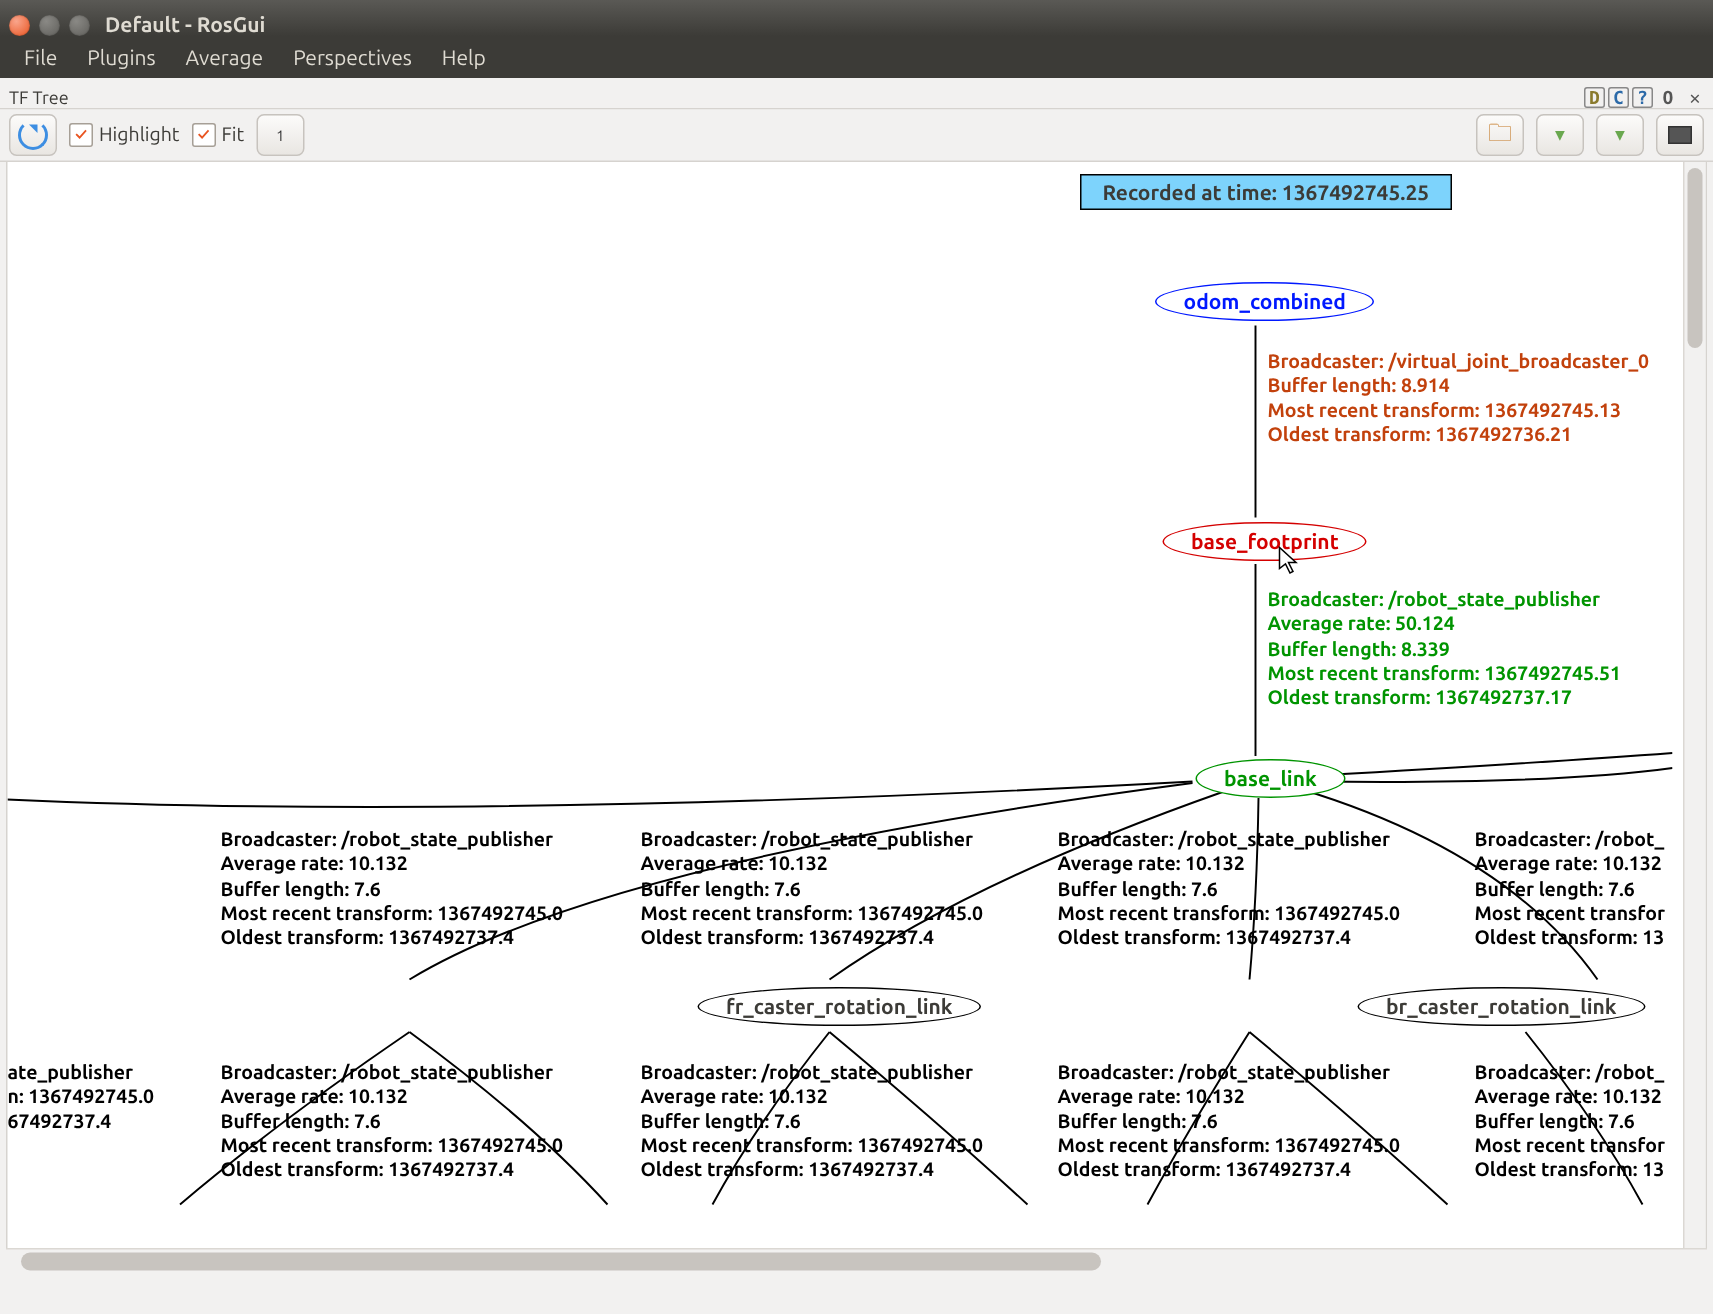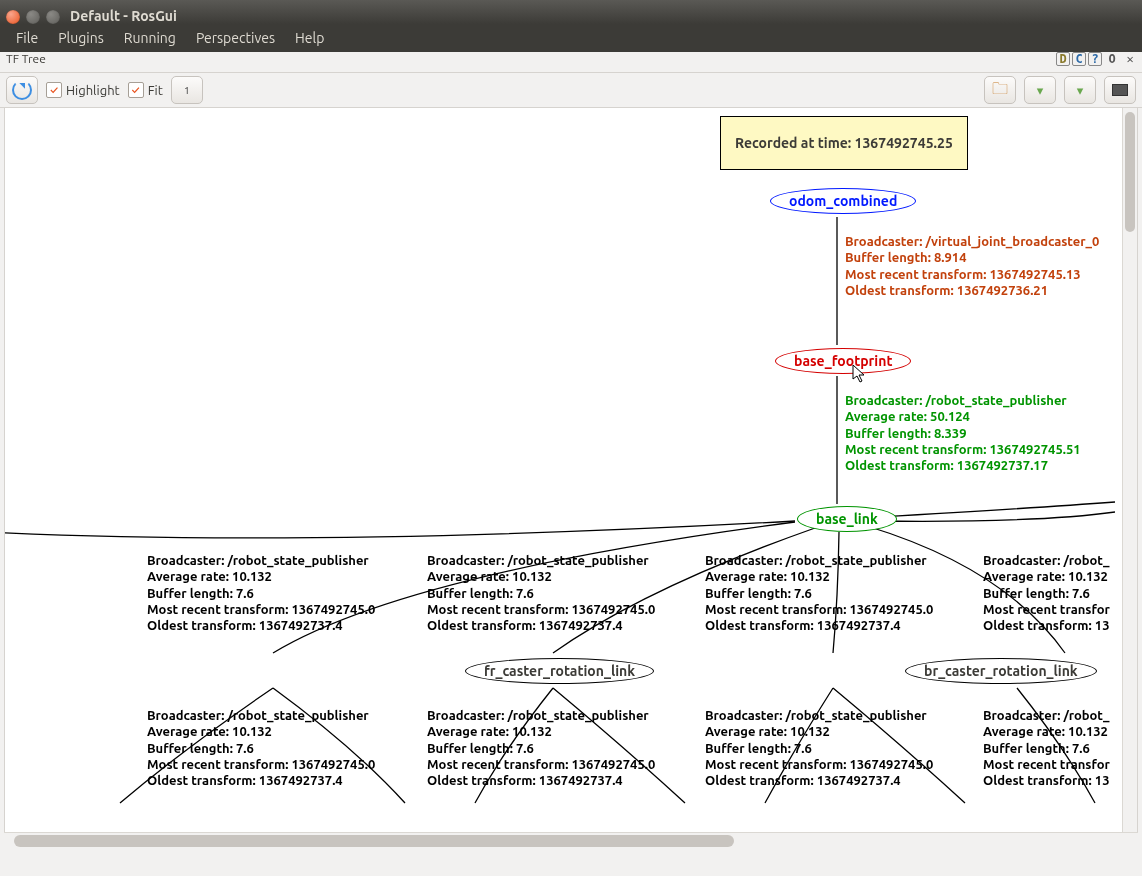--- a/index.html
+++ b/index.html
@@ -54,21 +54,21 @@
   .menubar span {
     padding: 0 10px;
     cursor: default;
   }
 
   
   .dockstrip {
     height: 20px;
     background: #f2f1f0;
     display: flex;
-    align-items: flex-start;
+    align-items: flex-end;
     font-size: 12px;
     padding: 0 4px;
     border-bottom: 1px solid #d6d3cf;
   }
   .dockstrip .title { flex: 0 0 auto; padding-left: 2px; }
   .dockstrip .spacer { flex: 1 1 auto; }
   .dockstrip .glyph {
     width: 16px;
     text-align: center;
     font-family: monospace;
@@ -233,24 +233,24 @@
     line-height: 1.25;
     white-space: nowrap;
   }
   .et-blue  { color: #c2410c; }
   .et-green { color: #009400; }
   .et-black { color: #000; }
 
   .recorded-box {
     position: absolute;
     border: 1.5px solid #000;
-    padding: 18px 14px;
+    padding: 3px 14px;
     font-weight: bold;
     font-size: 14px;
-    background: #fef9c3;
+    background: #7dd3fc;
   }
 
   svg.edges {
     position: absolute;
     inset: 0;
     width: 100%;
     height: 100%;
     pointer-events: none;
   }
   svg.edges path {
@@ -276,21 +276,21 @@
     <span class="win-btn btn-close"></span>
     <span class="win-btn btn-min"></span>
     <span class="win-btn btn-max"></span>
   </div>
   <span>Default - RosGui</span>
 </div>
 
 <div class="menubar">
   <span>File</span>
   <span>Plugins</span>
-  <span>Running</span>
+  <span>Average</span>
   <span>Perspectives</span>
   <span>Help</span>
 </div>
 
 <div class="dockstrip">
   <span class="title">TF Tree</span>
   <span class="spacer"></span>
   <span class="glyph hollow" style="color:#8a7a2c;">D</span>
   <span class="glyph hollow" style="color:#2c6aa8;">C</span>
   <span class="glyph hollow" style="color:#2c6aa8;">?</span>
@@ -416,20 +416,27 @@
       <div>Oldest transform: 1367492737.4</div>
     </div>
     <div class="edge-text et-black" style="left:978px; top:444px;">
       <div>Broadcaster: /robot_</div>
       <div>Average rate: 10.132</div>
       <div>Buffer length: 7.6</div>
       <div>Most recent transfor</div>
       <div>Oldest transform: 13</div>
     </div>
 
+    <div class="edge-text et-black" style="left:0px; top:599px;">
+      <div>ate_publisher</div>
+      <div></div>
+      <div></div>
+      <div>n: 1367492745.0</div>
+      <div>67492737.4</div>
+    </div>
     <div class="edge-text et-black" style="left:142px; top:599px;">
       <div>Broadcaster: /robot_state_publisher</div>
       <div>Average rate: 10.132</div>
       <div>Buffer length: 7.6</div>
       <div>Most recent transform: 1367492745.0</div>
       <div>Oldest transform: 1367492737.4</div>
     </div>
     <div class="edge-text et-black" style="left:422px; top:599px;">
       <div>Broadcaster: /robot_state_publisher</div>
       <div>Average rate: 10.132</div>

